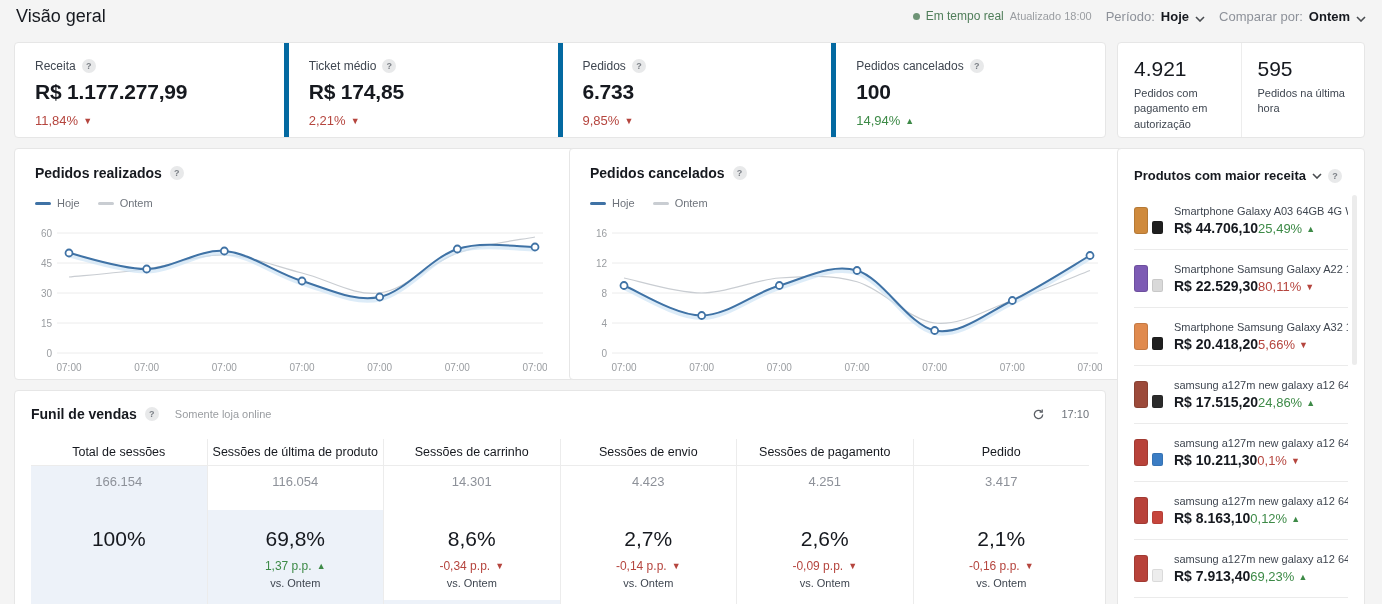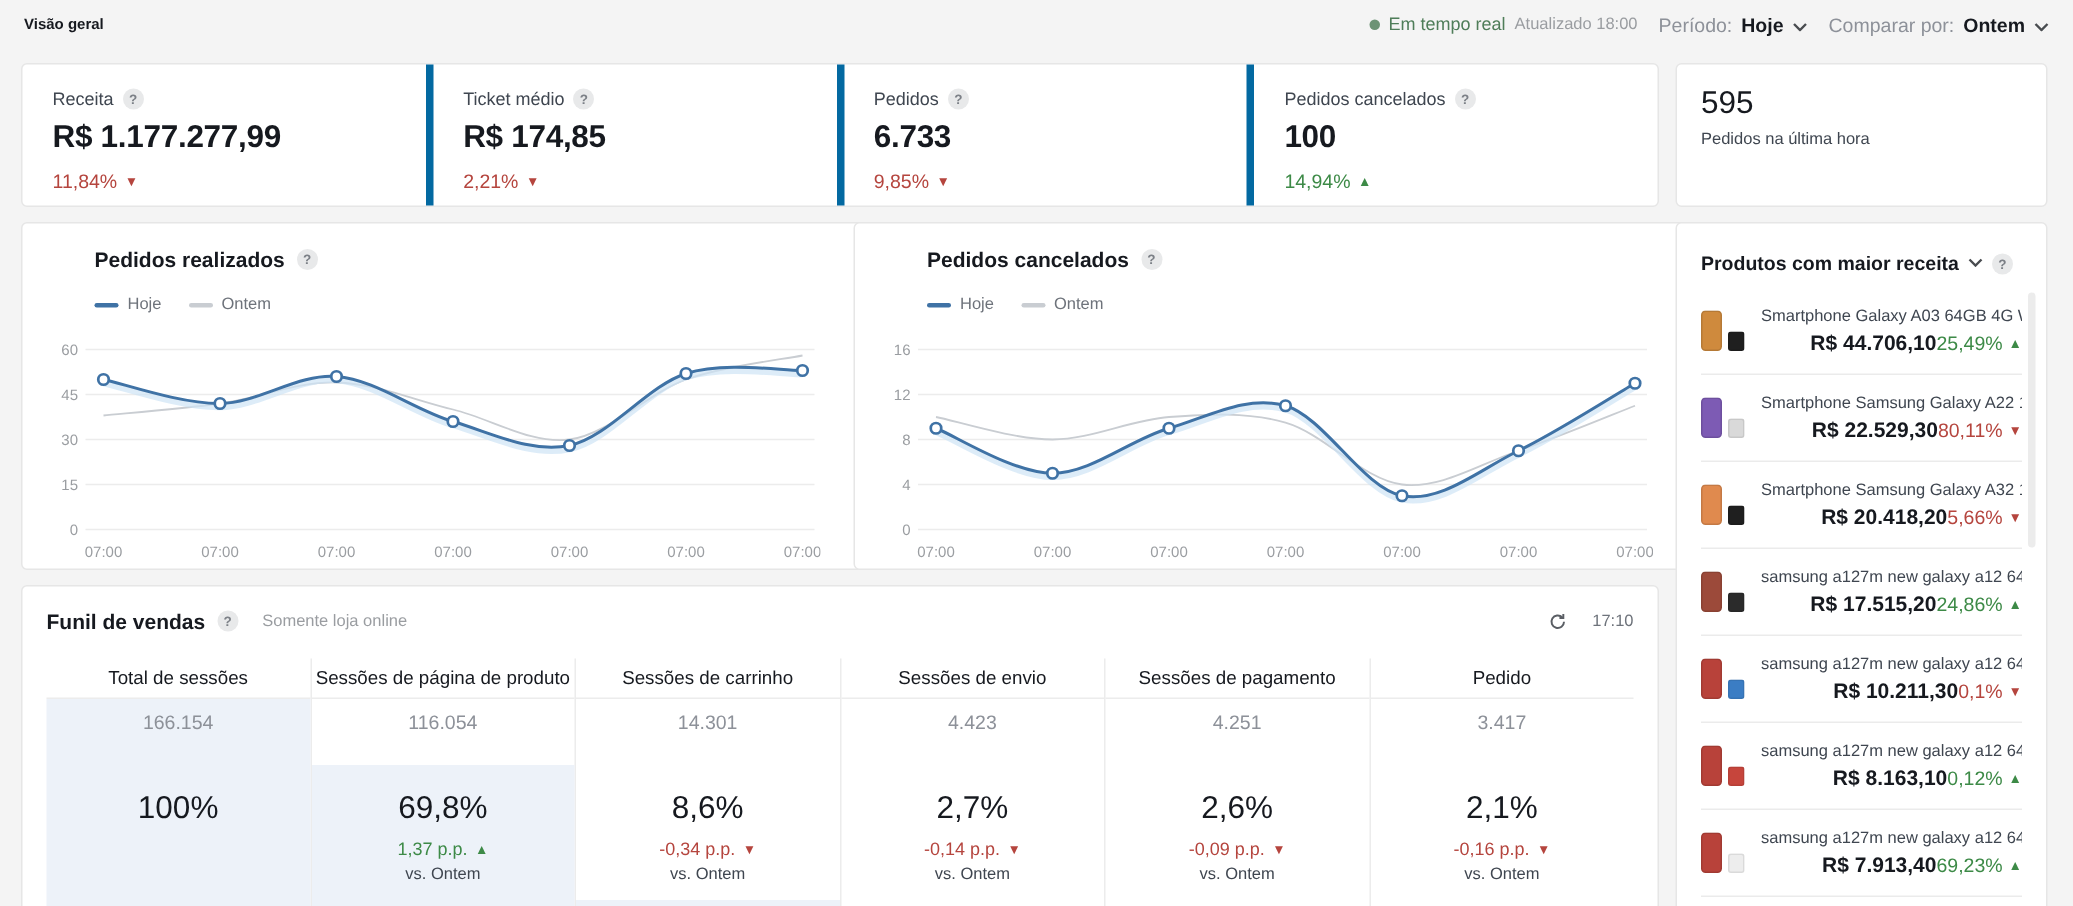--- a/index.html
+++ b/index.html
@@ -7,21 +7,21 @@
   body {
     width:1382px; height:604px; position:relative; overflow:hidden;
     background:#f4f4f4; color:#16191f;
     font-family:"Liberation Sans", sans-serif;
   }
   .card { position:absolute; background:#fff; border:1px solid #e6e6e6; border-radius:4px; }
 
   
   .topbar { position:absolute; left:0; top:0; width:100%; height:32px;
     display:flex; align-items:center; justify-content:space-between; padding:0 16px; }
-  .page-title { font-size:10px; font-weight:700; }
+  .page-title { font-size:18px; font-weight:400; }
   .topbar-right { display:flex; align-items:center; gap:14px; }
   .realtime { display:flex; align-items:center; gap:6px; }
   .realtime-dot { width:7px; height:7px; border-radius:50%; background:#6d9375; }
   .realtime-label { font-size:12px; color:#4f7d59; }
   .updated-label { font-size:11px; color:#9a9da1; }
   .selector { display:flex; align-items:center; gap:6px; cursor:pointer; }
   .selector .sel-label { font-size:13px; color:#8d9199; }
   .selector .sel-value { font-size:13px; font-weight:700; color:#16191f; }
   .chev { display:inline-block; margin-top:1px; }
 
@@ -36,21 +36,21 @@
   [data-trend="up"]   { color:#3d8a47; }
   .tri { font-size:9px; }
 
   .side-row { left:1117px; top:42px; width:248px; height:96px; display:flex; }
   .side-cell { flex:1; padding:14px 10px 0 16px; border-right:1px solid #ededed; }
   .side-cell:last-child { border-right:none; }
   .side-value { font-size:21px; font-weight:400; }
   .side-label { font-size:11px; color:#3f4650; margin-top:5px; line-height:1.4; }
 
   
-  .chart-card { top:148px; width:629px; height:232px;padding-left:28px; }
+  .chart-card { top:148px; width:629px; height:232px; }
   .chart-card.c1 { left:14px; }
   .chart-card.c2 { left:569px; }
   .chart-title-row { padding:16px 20px 0; display:flex; align-items:center; gap:8px; }
   .chart-title { font-size:14px; font-weight:700; }
   .legend { padding:16px 20px 0; display:flex; align-items:center; gap:18px; }
   .legend-item { display:flex; align-items:center; gap:6px; font-size:11px; color:#6e737b; cursor:pointer; }
   .legend-swatch { width:16px; height:3px; border-radius:2px; }
   svg.chart { position:absolute; left:8px; top:76px; }
   svg.chart text { font-family:"Liberation Sans", sans-serif; }
 
@@ -62,21 +62,21 @@
   .products-card { left:1117px; top:148px; width:248px; height:470px; overflow:hidden; }
   .products-title-row { padding:15px 16px 9px; display:flex; align-items:flex-end; gap:6px; }
   .products-title { font-size:13px; font-weight:700; }
   .product-divider { margin:0 16px; border-top:1px solid #ebebeb; }
   .product-row { display:flex; align-items:center; gap:10px; padding:0 16px; height:57px; cursor:pointer; }
   .thumb { width:30px; height:30px; position:relative; flex:none; }
   .thumb .phone { position:absolute; left:0; top:1px; width:14px; height:27px; border-radius:3px; border:1px solid rgba(0,0,0,0.12); }
   .thumb .accessory { position:absolute; right:1px; bottom:2px; width:11px; height:13px; border-radius:2px; border:1px solid rgba(0,0,0,0.08); }
   .product-info { flex:1; min-width:0; }
   .product-name { font-size:11px; color:#3f4650; white-space:nowrap; overflow:hidden; margin-bottom:3px; }
-  .product-line { display:flex; justify-content:flex-end; align-items:baseline; }
+  .product-line { display:flex; justify-content:flex-start; align-items:baseline; }
   .product-revenue { font-size:14px; font-weight:700; }
   .product-delta { font-size:13px; display:flex; align-items:center; gap:4px; }
   .scroll-thumb { position:absolute; right:7px; top:46px; width:5px; height:170px; background:#ececec; border-radius:3px; cursor:pointer; }
 
   
   .funnel-card { left:14px; top:390px; width:1092px; height:224px; }
   .funnel-header { padding:15px 16px 0; display:flex; align-items:center; gap:8px; }
   .funnel-title { font-size:14px; font-weight:700; }
   .funnel-subtitle { font-size:11px; color:#9a9da1; margin-left:8px; }
   .refresh-btn { margin-left:auto; display:flex; align-items:center; gap:16px; cursor:pointer; }
@@ -167,20 +167,24 @@
       </div>
     <div class="kpi-value">100</div>
     <div class="delta" data-trend="up">
       <span>14,94%</span>
       <span class="tri">▲</span>
     </div>
   </div>
 </div>
 
 <div class="card side-row">
+  <div class="side-cell">
+    <div class="side-value">4.921</div>
+    <div class="side-label">Pedidos com pagamento em autorização</div>
+  </div>
   <div class="side-cell">
     <div class="side-value">595</div>
     <div class="side-label">Pedidos na última hora</div>
   </div>
 </div>
 
 <div class="card chart-card c1">
   <div class="chart-title-row">
     <span class="chart-title">Pedidos realizados</span>
     <span class="info">?</span>
@@ -435,21 +439,21 @@
       <div class="funnel-col-header">Total de sessões</div>
       <div class="funnel-body">
         <div class="funnel-fill" style="height: 100%;"></div>
         <div class="funnel-content">
           <span class="f-count">166.154</span>
           <span class="f-percent">100%</span>
         </div>
       </div>
     </div>
     <div class="funnel-col">
-      <div class="funnel-col-header">Sessões de página de produto</div>
+      <div class="funnel-col-header">Sessões de última de produto</div>
       <div class="funnel-body">
         <div class="funnel-fill" style="height: 69.8%;"></div>
         <div class="funnel-content">
           <span class="f-count">116.054</span>
           <span class="f-percent">69,8%</span>
           <span class="f-delta" data-trend="up">
             <span>1,37 p.p.</span>
               <span class="tri">▲</span>
           </span>
           <span class="f-vs">vs. Ontem</span>

